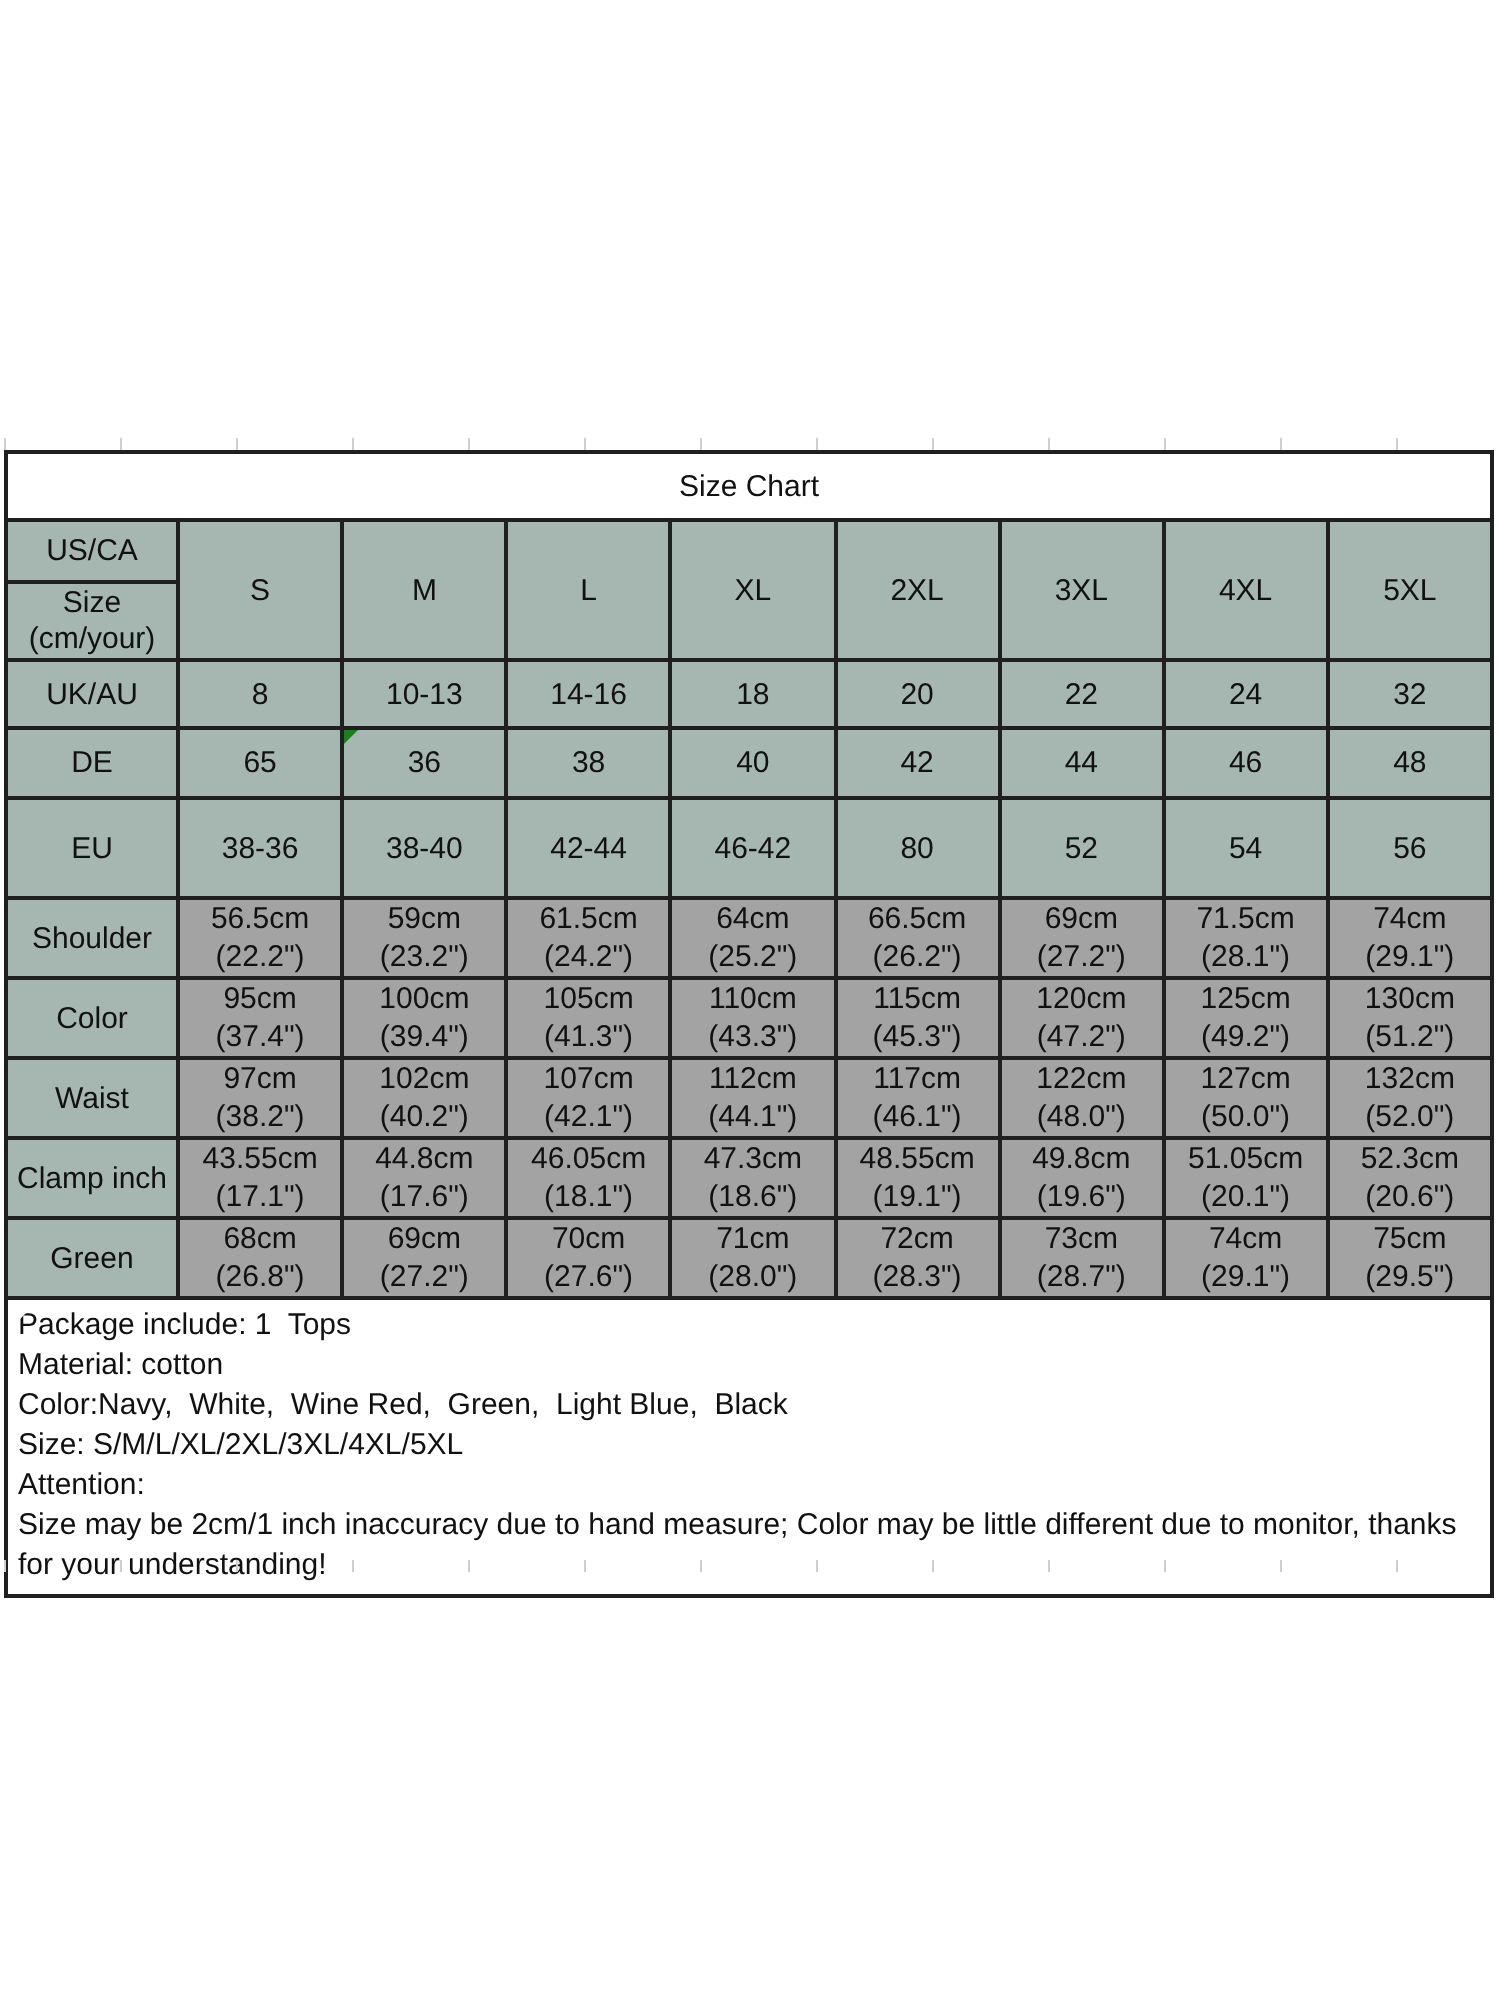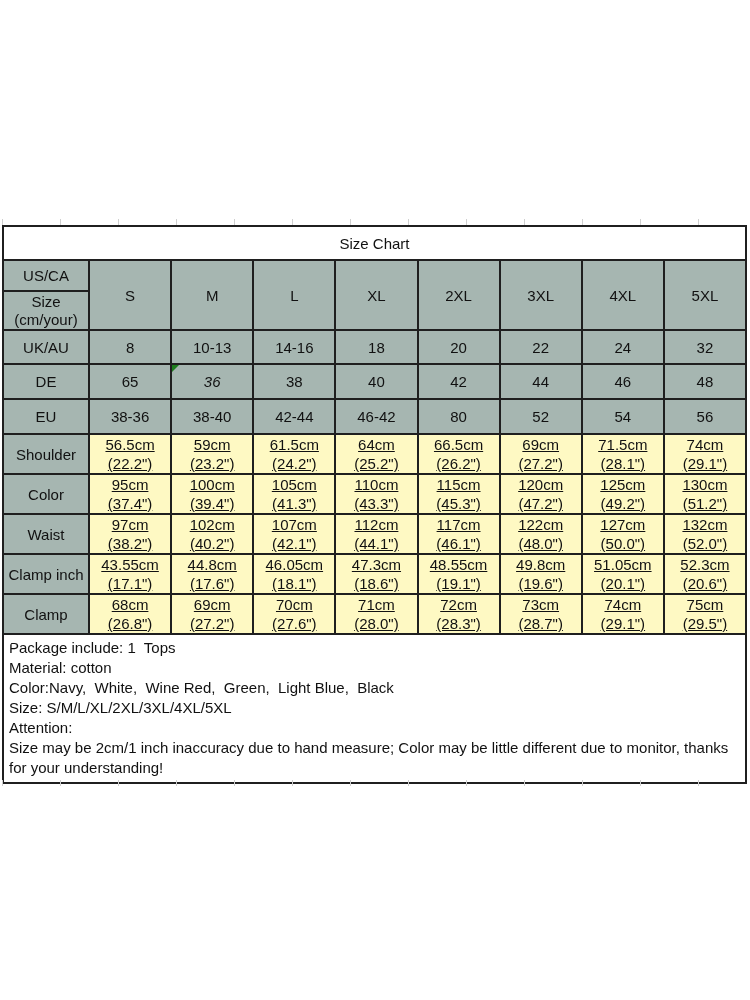--- a/index.html
+++ b/index.html
@@ -34,28 +34,28 @@
   }
   .size-table td {
     border: 2px solid #1f1f1f;
     background: #a6b6b1;
     text-align: center;
     vertical-align: middle;
     font-size: 15px;
     padding: 0;
     overflow: hidden;
   }
-  td.white-cell { background: #fef9c3; text-decoration: underline; }
+  td.white-cell { background: #a3a3a3; }
   td.title-cell {
     background: #ffffff;
     font-size: 15px;
   }
   .two-line div { line-height: 19px; }
   .hdr-two-line div { line-height: 18px; }
-  td.rel { position: relative; font-style: italic; }
+  td.rel { position: relative; }
   .err-tri {
     position: absolute;
     top: 0;
     left: 0;
     width: 0;
     height: 0;
     border-top: 7px solid #1e7d1e;
     border-right: 7px solid transparent;
   }
   td.notes-cell {
@@ -132,21 +132,21 @@
       <span>36</span>
     </td>
     <td>38</td>
     <td>40</td>
     <td>42</td>
     <td>44</td>
     <td>46</td>
     <td>48</td>
   </tr>
 
-  <tr style="height:35px">
+  <tr style="height:50px">
     <td>EU</td>
     <td>38-36</td>
     <td>38-40</td>
     <td>42-44</td>
     <td>46-42</td>
     <td>80</td>
     <td>52</td>
     <td>54</td>
     <td>56</td>
   </tr>
@@ -289,21 +289,21 @@
           <div>51.05cm</div>
           <div>(20.1")</div>
         </td>
     <td class="white-cell two-line">
           <div>52.3cm</div>
           <div>(20.6")</div>
         </td>
   </tr>
 
   <tr style="height:38px">
-    <td>Clamp</td>
+    <td>Green</td>
     <td class="white-cell two-line">
           <div>68cm</div>
           <div>(26.8")</div>
         </td>
     <td class="white-cell two-line">
           <div>69cm</div>
           <div>(27.2")</div>
         </td>
     <td class="white-cell two-line">
           <div>70cm</div>

